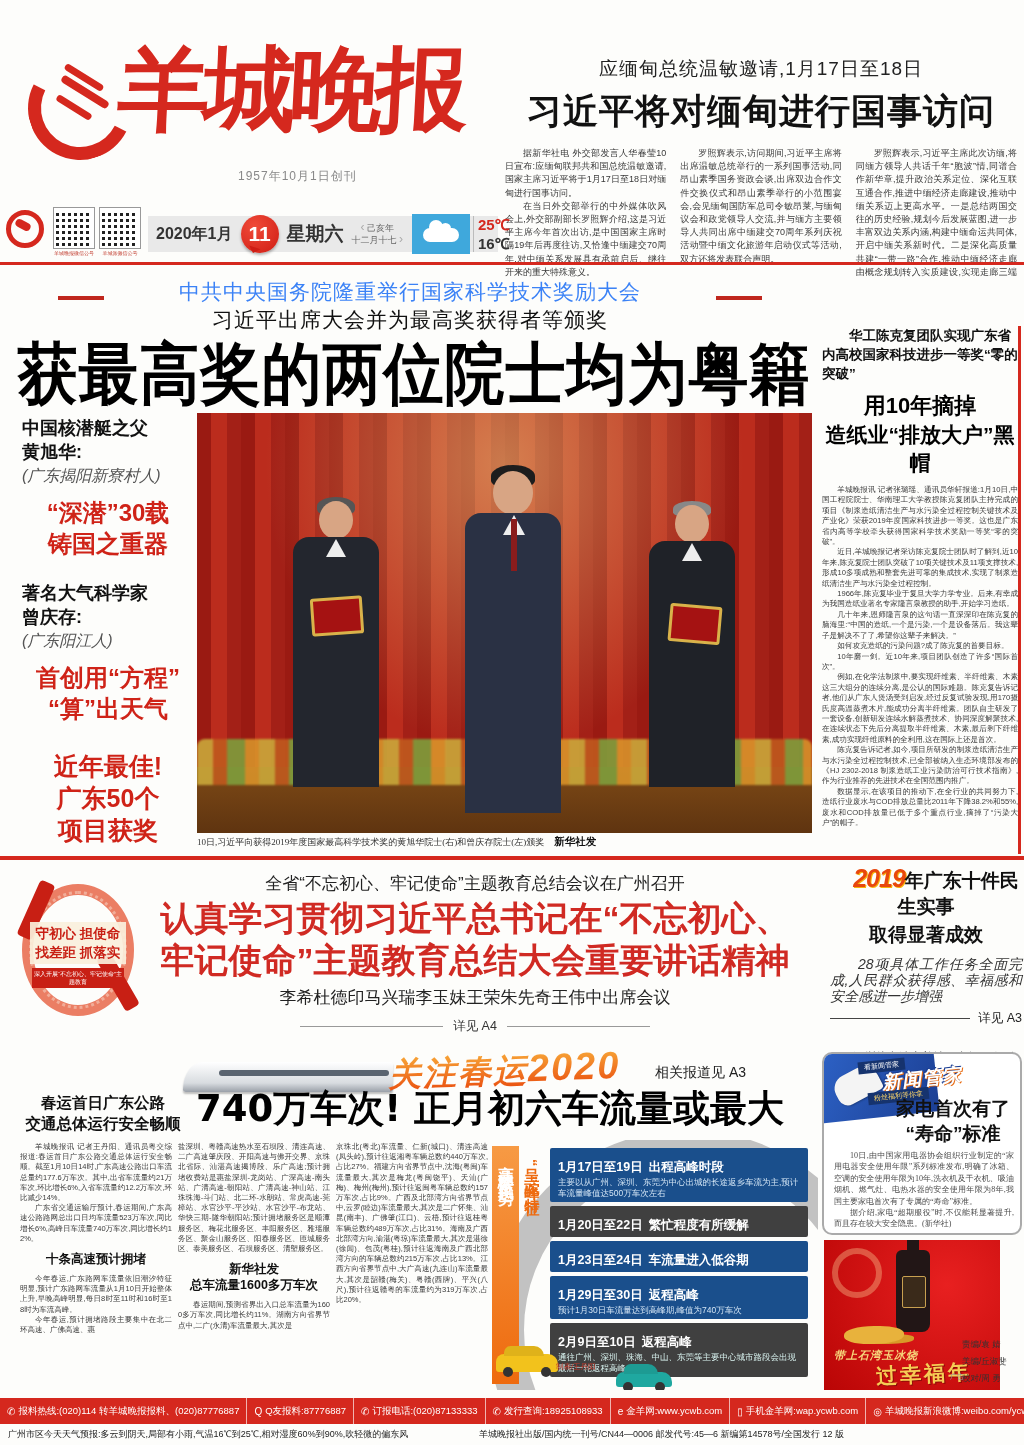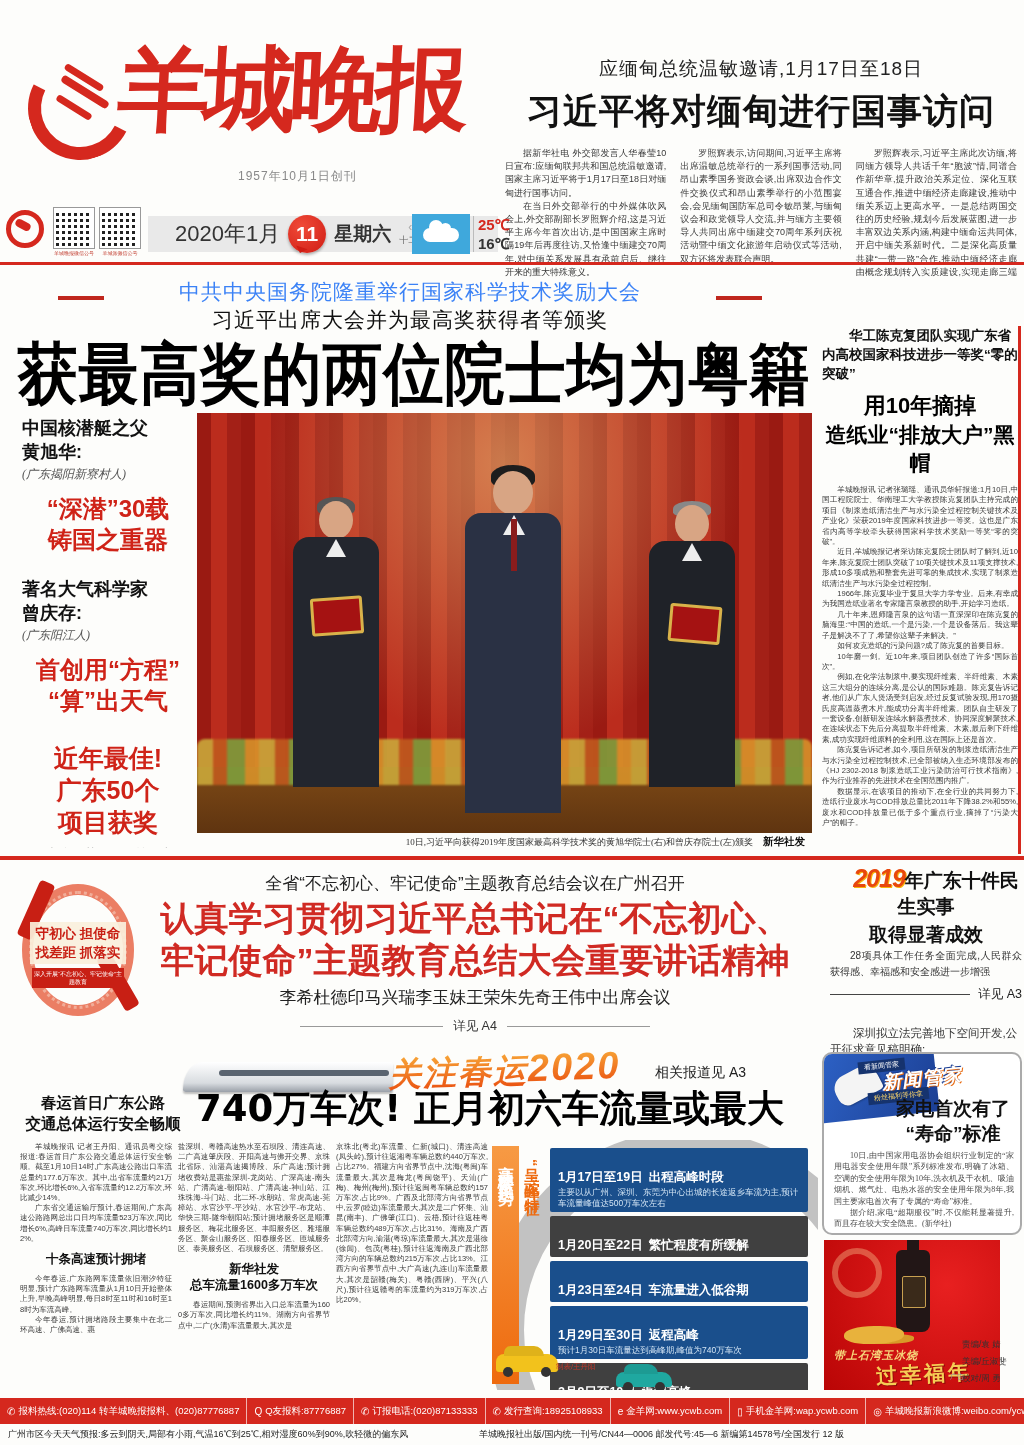--- a/index.html
+++ b/index.html
@@ -52,21 +52,21 @@
     background:
       repeating-linear-gradient(0deg,#111 0 3px,#fff 3px 6px),
       repeating-linear-gradient(90deg,#111 0 3px,#fff 3px 6px);
     background-blend-mode:screen; border:2px solid #fff; outline:1px solid #999; }
   .qr.q1 { left:48px; } .qr.q2 { left:94px; }
   .qr-label { position:absolute; top:44px; font-size:5px; color:#c0392b; width:44px; text-align:center; }
   .ql1 { left:46px; } .ql2 { left:92px; }
 
   .date-bar { left:148px; top:216px; width:350px; height:36px; background:#e9e9e9;
     display:flex; align-items:center; }
-  .db-date { font-size:22px; font-weight:normal; color:#333; margin-left:27px; }
+  .db-date { font-size:16px; font-weight:bold; color:#333; margin-left:8px; }
   .db-day { width:38px; height:38px; border-radius:50%; background:radial-gradient(circle at 35% 30%,#f04a38,#cf1d14);
     color:#fff; font-size:21px; font-weight:bold; display:flex; align-items:center; justify-content:center;
     margin:0 8px; position:relative; box-shadow:0 2px 3px rgba(0,0,0,.3); }
   .db-day:after { content:""; position:absolute; left:6px; bottom:-6px; border:6px solid transparent;
     border-top-color:#cf1d14; transform:rotate(18deg); }
   .db-week { font-size:19px; font-weight:bold; color:#333; }
   .db-lunar { margin-left:8px; font-size:9px; color:#666; line-height:11px; text-align:center; }
   .db-lunar .ang { color:#aaa; font-size:12px; }
   .weather-box { left:412px; top:214px; width:58px; height:40px; background:#3fa8dc; }
   .cloud { position:absolute; left:11px; top:14px; width:36px; height:14px; background:#fff; border-radius:10px; }
@@ -82,21 +82,21 @@
   .lk1 { left:110px; top:278px; width:600px; text-align:center; font-size:21px; color:#3b82f6; letter-spacing:1px; }
   .lk2 { left:110px; top:306px; width:600px; text-align:center; font-size:21px; color:#111; letter-spacing:1px; }
   .dash { height:4px; width:46px; background:#c0271d; top:296px; }
   .dash.dl { left:58px; } .dash.dr { left:716px; }
   .lead-head { left:14px; top:330px; width:800px; text-align:center;
     font-size:60px; font-weight:900; color:#000; letter-spacing:1px;
     transform:scaleY(1.12); transform-origin:top; font-family:"DejaVu Sans",sans-serif; white-space:nowrap; }
 
   .lead-left { left:22px; top:416px; width:172px; height:432px; overflow:hidden; }
   .ll-t { font-size:18px; font-weight:bold; color:#111; line-height:24px; }
-  .ll-note { font-size:12px; color:#555; font-family:Liberation Serif, serif; font-style:italic; margin:2px 0 10px; }
+  .ll-note { font-size:16px; color:#555; font-family:Liberation Sans, sans-serif; font-style:italic; margin:2px 0 10px; }
   .ll-red { font-size:24px; font-weight:900; color:#cf2318; text-align:center; line-height:31px; }
   .ll-gap { height:22px; }
   .ll-red3 { font-size:25px; font-weight:900; color:#cf2318; text-align:center; line-height:32px; margin-top:26px; }
   .ll-stat { font-size:12.5px; color:#333; margin-top:8px; text-indent:2em; line-height:17px; }
 
   
   .photo { left:197px; top:413px; width:615px; height:420px; overflow:hidden;
     background:
       radial-gradient(ellipse at 50% 12%, rgba(235,195,120,.55), rgba(0,0,0,0) 55%),
       repeating-linear-gradient(90deg,#9a1a12 0 14px,#bb2c1d 14px 30px,#a32017 30px 44px);
@@ -106,21 +106,21 @@
   .flowers { position:absolute; left:0; bottom:48px; width:100%; height:46px;
     background:repeating-linear-gradient(90deg,#caa83a 0 16px,#c05a1e 16px 30px,#7f9e3c 30px 48px,#d8922a 48px 62px);
     filter:blur(1px); opacity:.9; border-radius:8px 8px 0 0; }
   .person { position:absolute; }
   .p-head { position:absolute; background:#d8a584; border-radius:50%; }
   .p-hair { position:absolute; background:#555; border-radius:50% 50% 30% 30%; }
   .p-suit { position:absolute; border-radius:16px 16px 0 0; }
   .p-shirt { position:absolute; background:#eee; clip-path:polygon(50% 0,100% 100%,0 100%); }
   .p-tie { position:absolute; background:#8a1c1c; }
   .cert { position:absolute; width:52px; height:38px; background:#a51212; border:3px solid #d9b24a; border-radius:3px; }
-  .photo-caption { left:190px; top:835px; width:615px; text-align:right; font-size:9px;
+  .photo-caption { left:197px; top:835px; width:615px; text-align:left; font-size:9px;
     color:#333; font-family:"Liberation Serif",serif; }
   .photo-caption b { font-size:10.5px; font-family:"Liberation Sans",sans-serif; margin-left:10px; color:#111; }
 
   
   .lead-right { left:822px; top:326px; width:196px; height:524px; overflow:hidden; }
   .lr-kicker { font-size:13.5px; font-weight:bold; color:#111; line-height:19px; text-indent:2em; }
   .lr-h1,.lr-h2 { text-align:center; font-weight:900; color:#000; }
   .lr-h1 { font-size:22px; margin-top:8px; }
   .lr-h2 { font-size:21px; margin-bottom:8px; }
   .lr-body { font-size:7.6px; line-height:10.4px; text-align:justify; color:#3a3a3a; word-break:break-all; }
@@ -148,21 +148,21 @@
   .edu-more { left:300px; top:1018px; width:350px; display:flex; align-items:center; }
   .edu-more .ln { flex:1; height:1px; background:#999; }
   .edu-more .tx { margin:0 10px; font-size:12.5px; color:#333; }
 
   
   .minsheng { left:830px; top:864px; width:192px; }
   .ms-t1 { text-align:center; font-size:19px; font-weight:900; color:#111; }
   .ms-t1 .year { font-size:25px; font-style:italic; color:#e8470e; letter-spacing:-1px;
     text-shadow:1px 1px 0 #f6b40b;margin-left:20px; }
   .ms-t2 { text-align:center; font-size:19px; font-weight:900; color:#111; margin-top:2px; }
-  .ms-body { font-size:10px; line-height:16px; text-align:justify; color:#333; text-indent:2em; }
+  .ms-body { margin-top:8px; font-size:14px; line-height:16px; text-align:justify; color:#333; text-indent:2em;font-style:italic; }
   .see-line { display:flex; align-items:center; margin-top:6px; }
   .see-line .ln { flex:1; height:1px; background:#444; }
   .see-line .tx { margin-left:8px; font-size:12.5px; color:#222; }
   .sz-intro { margin-top:22px; font-size:11.5px; line-height:16px; color:#333; text-indent:2em; }
   .sz-h { text-align:center; font-size:19px; font-weight:900; color:#111; line-height:25px; margin-top:4px; }
 
   
   .train { left:168px; top:1054px; width:225px; height:44px; }
   .train .body { position:absolute; right:0; top:8px; width:210px; height:30px;
     background:linear-gradient(#fff,#d8dce0 70%,#9aa0a8); border-radius:22px 3px 3px 3px / 30px 3px 3px 3px;
@@ -189,21 +189,21 @@
   .info { left:492px; top:1140px; width:326px; height:250px; overflow:hidden; }
   .info .road { position:absolute; right:-70px; top:-10px; width:400px; height:400px; border-radius:50%;
     border:36px solid #c2c2c2; }
   .info .ostrip { position:absolute; left:0; top:6px; width:27px; height:238px;
     background:linear-gradient(#f79a44,#ee6a0e); }
   .info .vt1 { position:absolute; left:3px; top:12px; writing-mode:vertical-rl; font-size:16px; font-weight:900;
     color:#fff; letter-spacing:5px; }
   .info .vt2 { position:absolute; left:30px; top:16px; writing-mode:vertical-rl; font-size:15px; font-weight:900;
     color:#ee6a0e; letter-spacing:3px; }
   .bars { position:absolute; left:58px; top:8px; width:258px; }
-  .bar { margin-bottom:4px; padding:19px 6px 3px 8px; color:#fff; border-radius:2px; }
+  .bar { margin-bottom:4px; padding:9px 6px 3px 8px; color:#fff; border-radius:2px; }
   .bar .bd { font-size:12.5px; font-weight:900; letter-spacing:0; }
   .bar .bt { font-size:12.5px; font-weight:900; margin-left:6px; }
   .bar .bdesc { font-size:8.5px; line-height:11px; color:#d2e4f4; margin-top:1px; }
   .bar.navy { background:#1a4f8c; }
   .bar.teal { background:#404040; }
   .bar.teal .bdesc { color:#d8f2ef; }
   .car { position:absolute; border-radius:8px 10px 3px 3px; }
   .car:before { content:""; position:absolute; left:8px; top:-8px; right:14px; height:10px;
     background:inherit; border-radius:8px 12px 0 0; filter:brightness(.92); }
   .car .wh { position:absolute; bottom:-5px; width:10px; height:10px; background:#333; border-radius:50%; }

